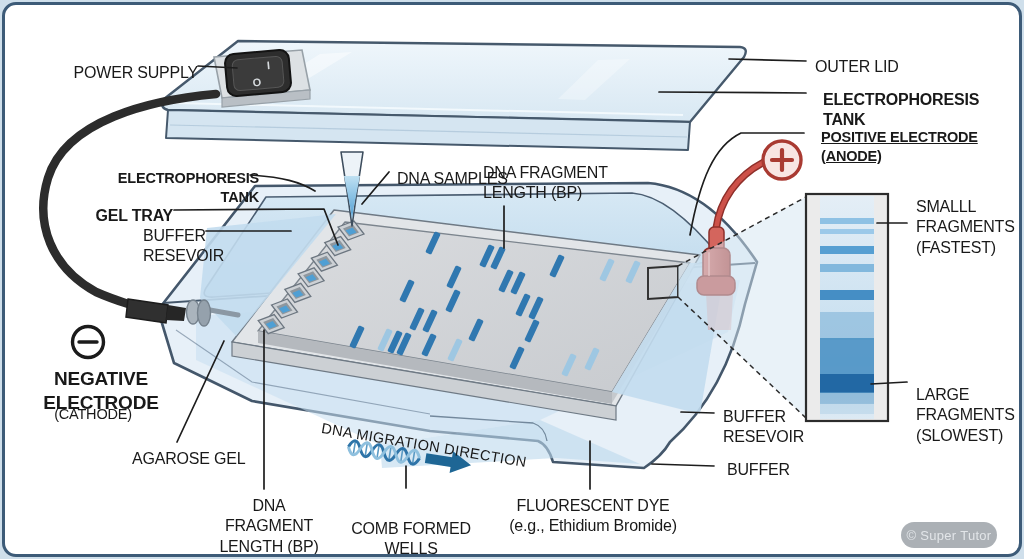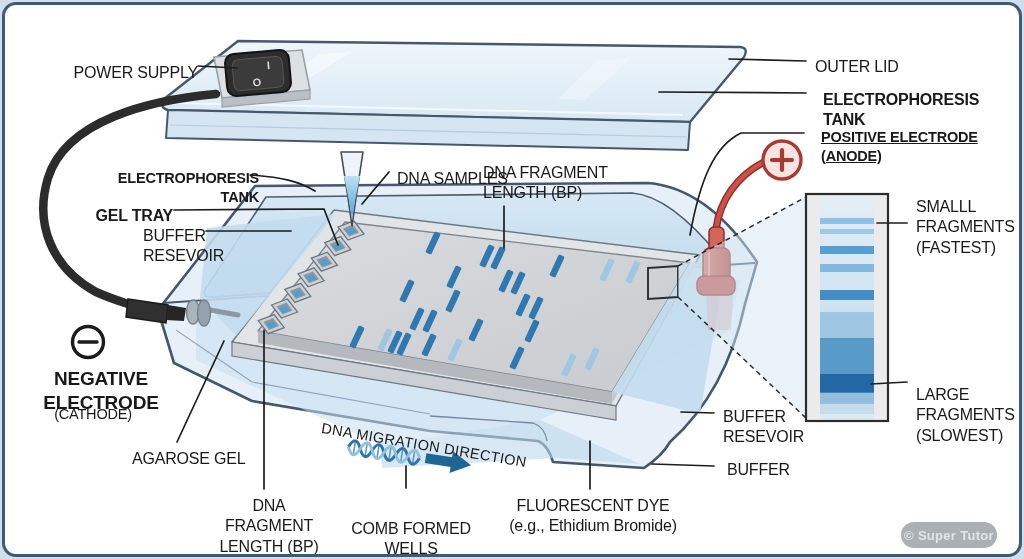--- a/index.html
+++ b/index.html
@@ -8,21 +8,21 @@
          border:3px solid #3d5b78;border-radius:14px;overflow:hidden;}
   .scene{position:absolute;left:-5px;top:-5px;width:1024px;height:559px;}
   .lbl{position:absolute;font-family:"Liberation Sans",sans-serif;font-size:16px;line-height:1.28;
        color:#191919;letter-spacing:-0.2px;white-space:pre-line;}
   .b{font-weight:700;margin-left:8px;}
   .ra{text-align:right;}
   .ctr{text-align:center;}
   .rot{transform:rotate(9.5deg);transform-origin:left top;font-size:14.5px;letter-spacing:0.4px;}
   .watermark{position:absolute;left:896px;top:517px;width:96px;height:26px;border-radius:13px;
              background:rgba(150,156,162,0.8);display:flex;align-items:center;justify-content:center;
-             font-family:"Liberation Sans",sans-serif;font-size:13px;font-weight:700;
+             font-family:"Liberation Sans",sans-serif;font-size:13px;font-weight:400;
              color:rgba(229,232,235,0.95);letter-spacing:0.3px;}
 </style>
 </head>
 <body>
 
 <div class="stage">
  <div class="frame">
 
   <svg class="scene" viewBox="0 0 1024 559">
     <defs>

